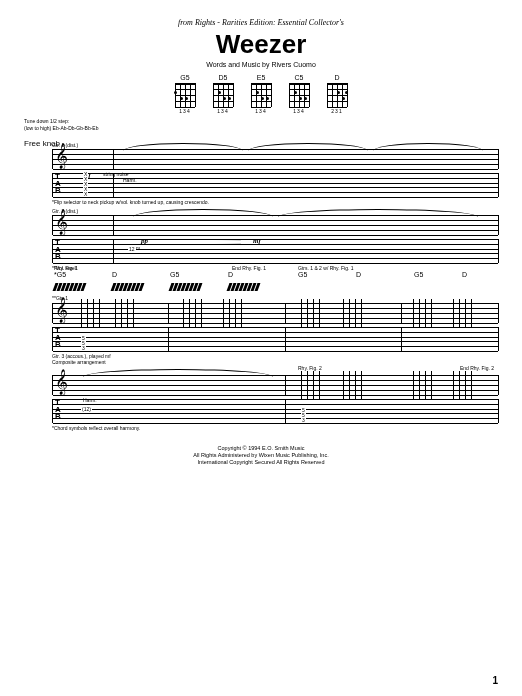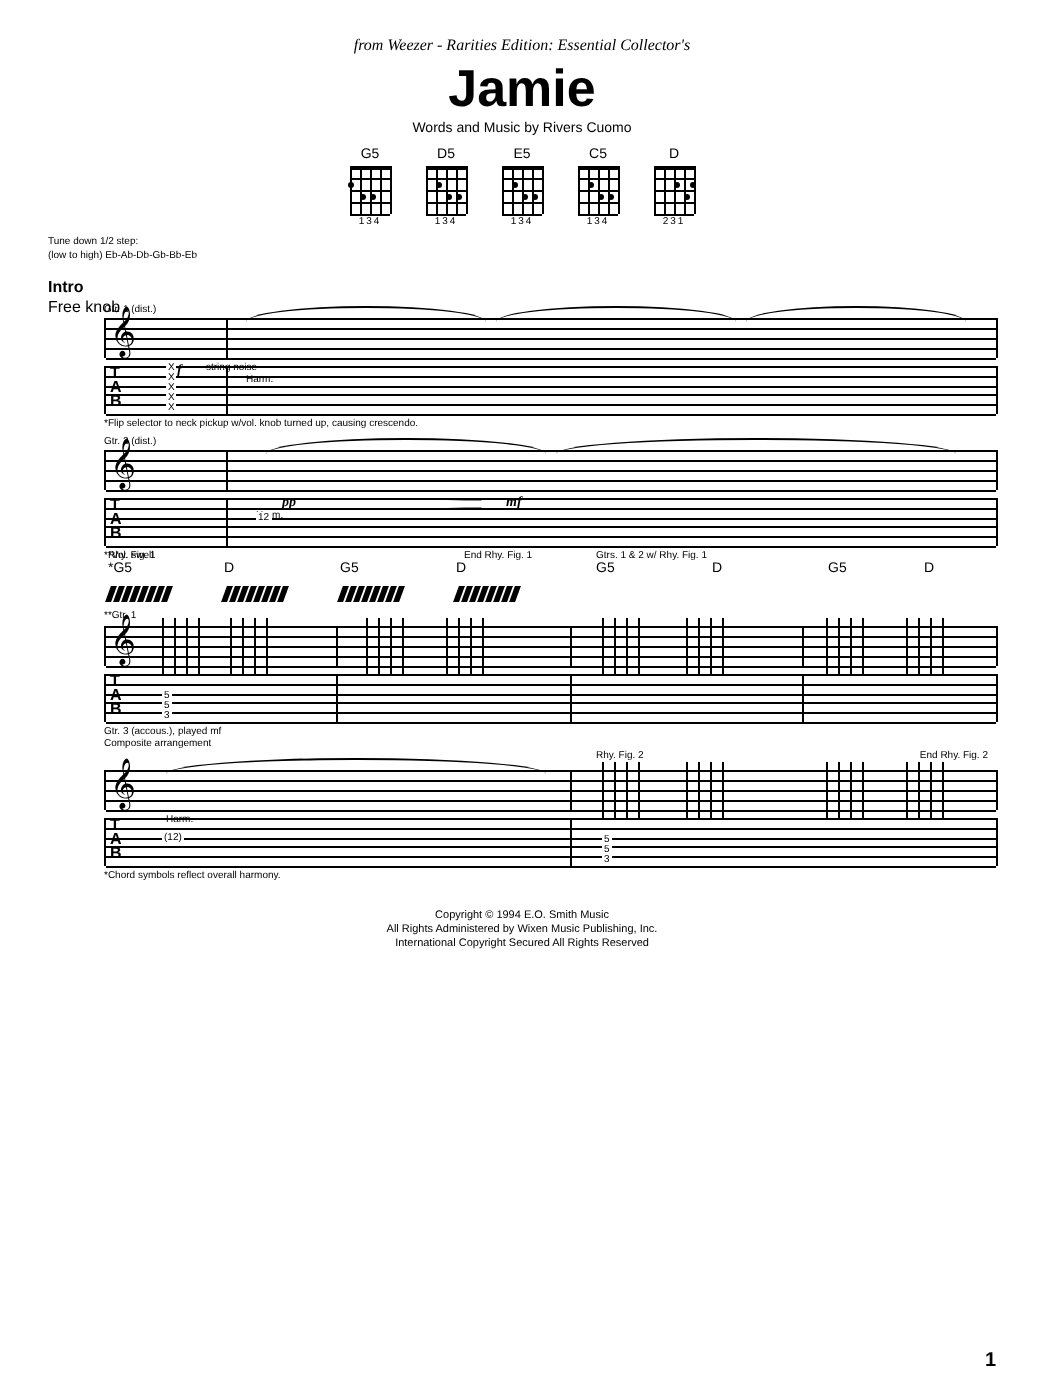--- a/index.html
+++ b/index.html
@@ -191,22 +191,22 @@
     font-size: 22px;
     font-family: serif;
     line-height: 1;
   }
 </style>
 </head>
 <body>
 
 <div class="page">
 
-  <div class="source-line">from Weezer - Rarities Edition: Essential Collector's</div>
-  <div class="title">Jamie</div>
+  <div class="source-line">from Rights - Rarities Edition: Essential Collector's</div>
+  <div class="title">Weezer</div>
   <div class="credits">Words and Music by Rivers Cuomo</div>
 
   <div class="chord-row">
     <div class="chord-block">
       <span>G5</span>
       <div class="chord-diagram">
         <div class="nut"></div>
         <div class="string" style="left:0"></div>
           <div class="string" style="left:25%"></div>
           <div class="string" style="left:50%"></div>
@@ -298,21 +298,20 @@
       </div>
       <span class="fingering">231</span>
     </div>
   </div>
 
   <div class="tuning-note">
     <div>Tune down 1/2 step:</div>
     <div>(low to high) Eb-Ab-Db-Gb-Bb-Eb</div>
   </div>
 
-  <div class="section-label">Intro</div>
   <div class="section-label" style="font-weight:normal">Free knob</div>
 
   <div class="staff-system">
     <div class="gtr-label">Gtr. 1 (dist.)</div>
     <div class="staff">
       <span class="clef">𝄞</span>
       <div class="line" style="top:0"></div>
         <div class="line" style="top:25%"></div>
         <div class="line" style="top:50%"></div>
         <div class="line" style="top:75%"></div>

